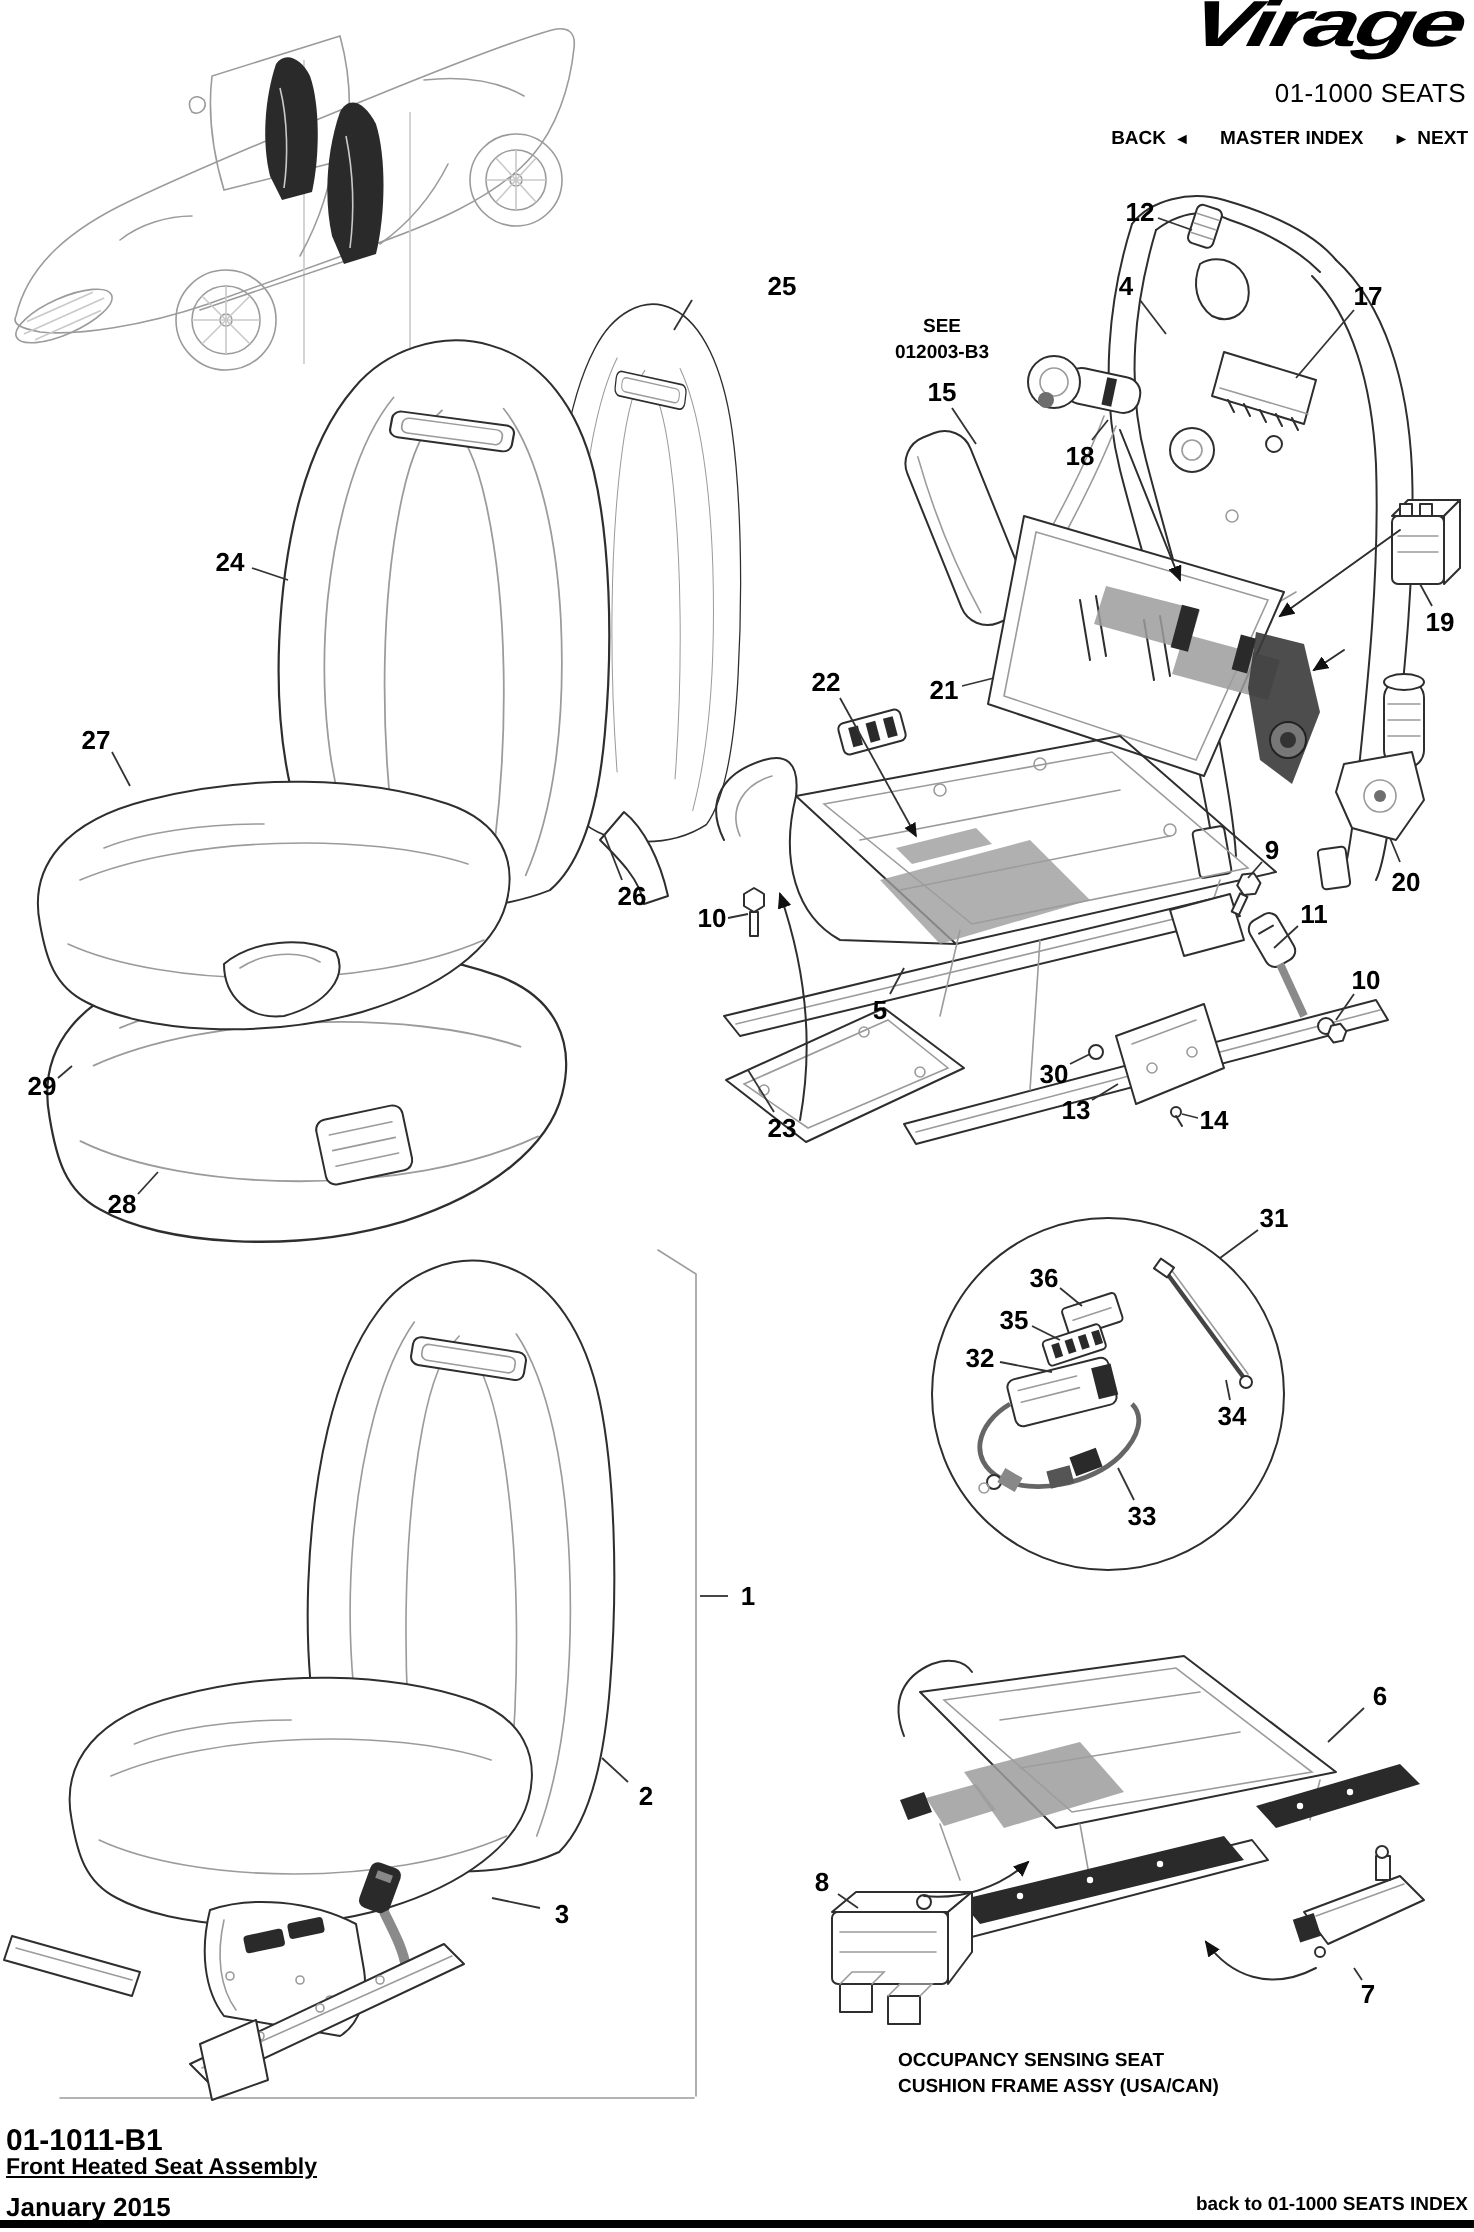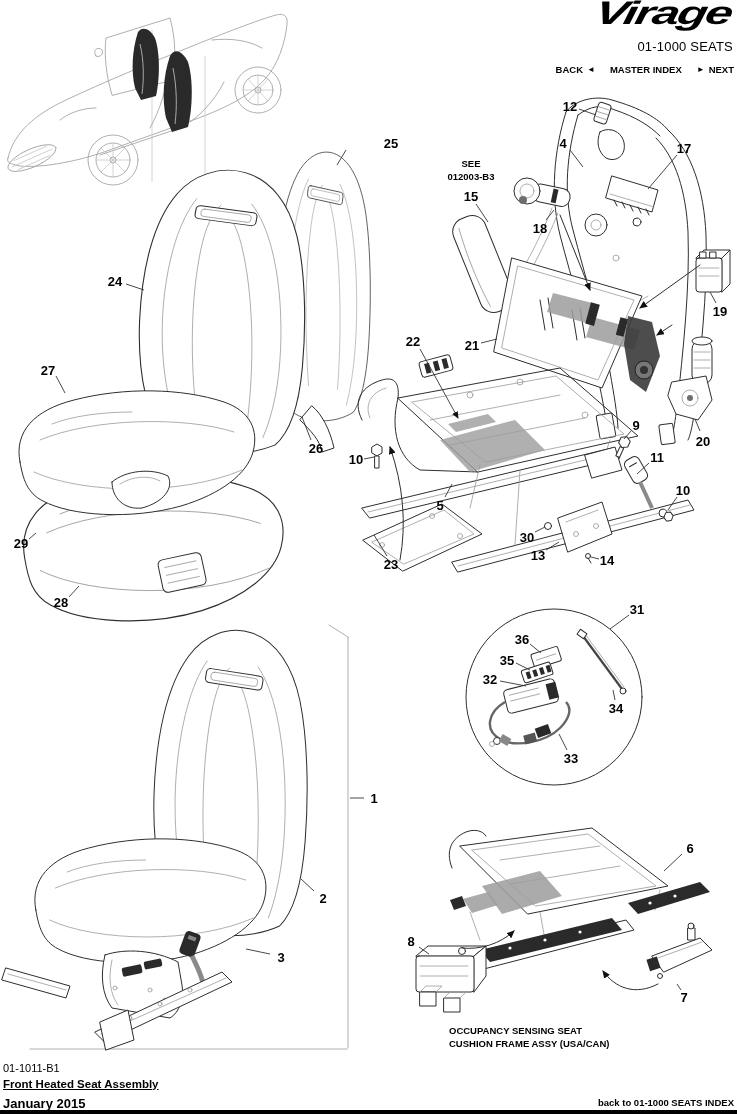--- a/index.html
+++ b/index.html
@@ -10,21 +10,21 @@
         white-space:nowrap;}
   .section-title{position:absolute;top:39px;right:4px;font-size:13px;font-weight:normal;letter-spacing:.2px;}
   .nav{position:absolute;top:64px;right:3px;display:flex;gap:15px;font-size:9.5px;font-weight:bold;}
   .nav a{color:#000;text-decoration:none;display:flex;gap:4px;align-items:center;}
   .arr{font-size:8px;}
   svg.layer{position:absolute;left:0;top:0;}
   .callout{position:absolute;transform:translate(-50%,-50%);font-size:13px;font-weight:bold;
            white-space:nowrap;line-height:1;}
   .blocklabel{position:absolute;font-size:9.5px;font-weight:bold;line-height:13px;}
   .see-ref{text-align:center;width:70px;}
-  .doc-number{position:absolute;left:3px;top:1062px;font-size:11px;font-weight:normal;}
+  .doc-number{position:absolute;left:3px;top:1062px;font-size:15px;font-weight:bold;}
   .doc-title{position:absolute;left:3px;top:1078px;font-size:11.5px;font-weight:bold;text-decoration:underline;}
   .doc-date{position:absolute;left:3px;top:1096px;font-size:13px;font-weight:bold;text-align:right;}
   .back-link{position:absolute;right:3px;top:1097px;font-size:9.5px;font-weight:bold;color:#000;text-decoration:none;text-align:right;}
   .bottom-rule{position:absolute;left:0;top:1110px;width:737px;height:4px;background:#000;}
   
   .s{stroke:#2e2e2e;stroke-width:1;fill:none;stroke-linecap:round;stroke-linejoin:round;}
   .sf{stroke:#2e2e2e;stroke-width:1;fill:#fff;stroke-linecap:round;stroke-linejoin:round;}
   .l{stroke:#9b9b9b;stroke-width:.8;fill:none;stroke-linecap:round;}
   .xl{stroke:#c9c9c9;stroke-width:.8;fill:none;}
   .g{fill:#9c9c9c;stroke:none;}

